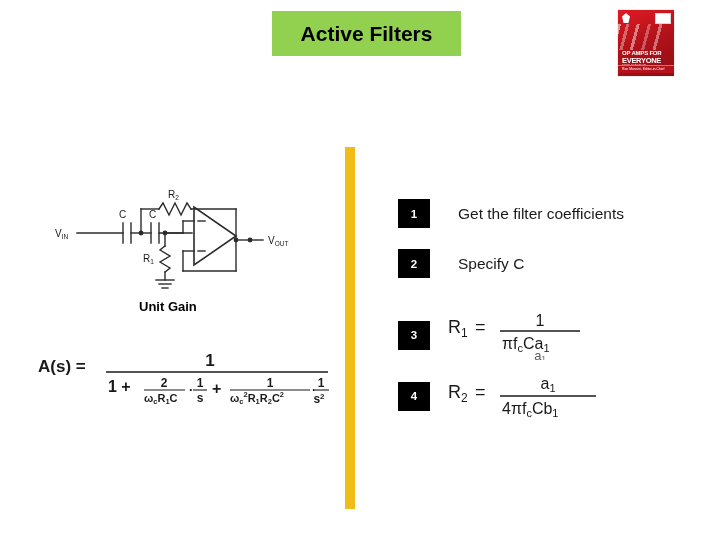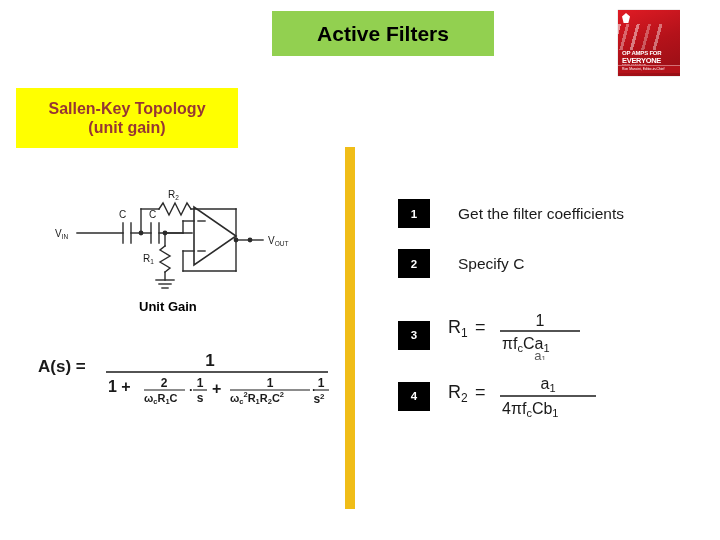--- a/index.html
+++ b/index.html
@@ -40,21 +40,21 @@
     font-weight: bold;
     color: #000000;
     letter-spacing: -0.1px;
     white-space: nowrap;
   }
 
   .subject-box {
     position: absolute;
     left: 272px;
     top: 11px;
-    width: 222px;
+    width: 189px;
     height: 45px;
     background: #92d050;
     display: flex;
     align-items: center;
     justify-content: center;
   }
   .subject-box .ln {
     font-size: 21px;
     font-weight: bold;
     color: #000000;
@@ -71,21 +71,20 @@
     overflow: hidden;
     background: #ffffff;
   }
   .book-inner {
     position: absolute;
     left: 6px; top: 2px;
     width: 56px;
     height: 66px;
     background: linear-gradient(160deg, #e01b24 0%, #b4121a 45%, #8f0d14 100%);
     box-shadow: 0 0 1px rgba(0,0,0,0.4);
-    padding-left: 34px;
   }
   .book-wave {
     position: absolute;
     left: 0; top: 14px;
     width: 100%;
     height: 26px;
     background:
       linear-gradient(105deg, rgba(255,255,255,0.55) 0 3px, transparent 3px 8px,
       rgba(255,255,255,0.35) 8px 11px, transparent 11px 18px,
       rgba(255,255,255,0.45) 18px 21px, transparent 21px 29px,
@@ -257,24 +256,20 @@
       <div class="book-wave"></div>
       <div class="book-t1">OP AMPS FOR</div>
       <div class="book-t2">EVERYONE</div>
       <div class="book-t3">FIFTH EDITION</div>
       <div class="book-strip">
         <span>Ron Mancini, Editor-in-Chief</span>
       </div>
     </div>
   </div>
 
-  <div class="topology-box">
-    <div class="ln">Sallen-Key Topology</div>
-    <div class="ln">(unit gain)</div>
-  </div>
 
   <div class="divider"></div>
 
   <div class="circuit">
     <svg width="290" height="122" viewBox="0 0 290 122">
       <g stroke="#2b2b2b" stroke-width="1.4" fill="none" stroke-linecap="square">
 
         <line x1="22" y1="57" x2="68" y2="57"></line>
 
         <line x1="68" y1="47" x2="68" y2="67"></line>

